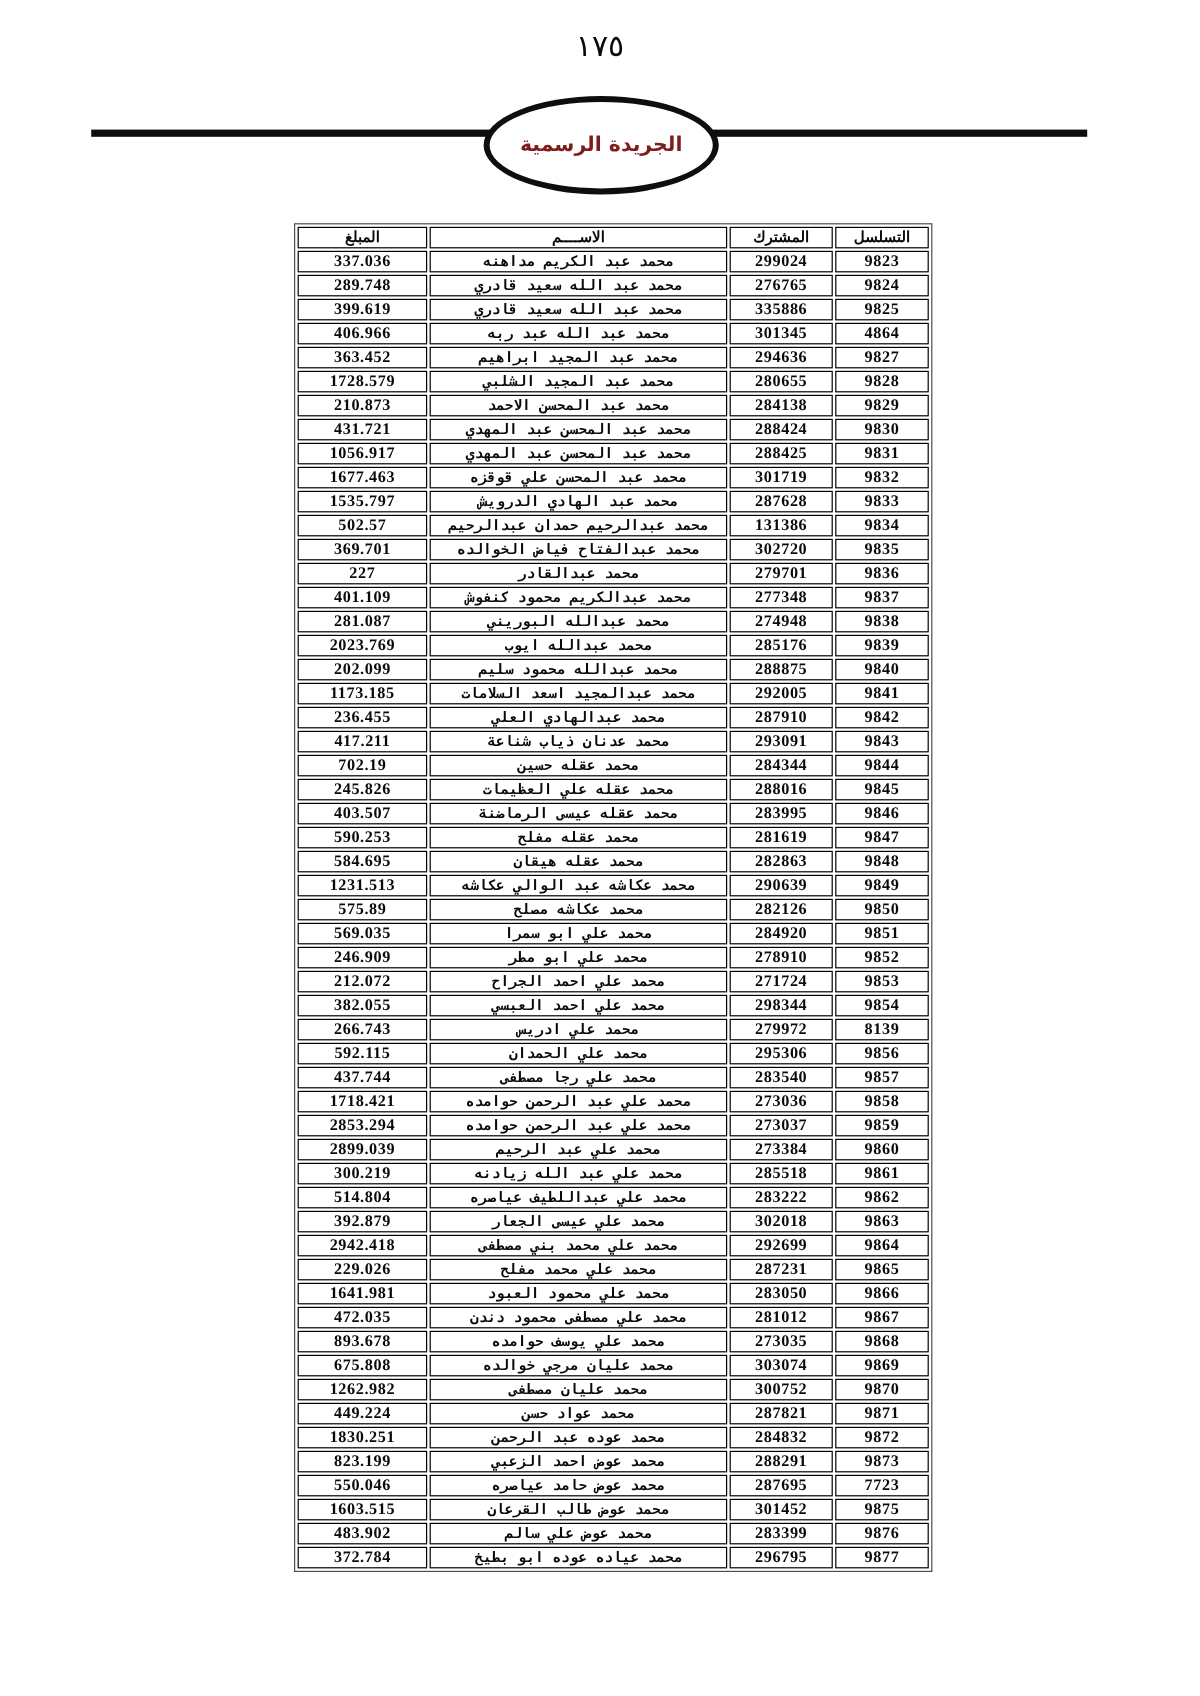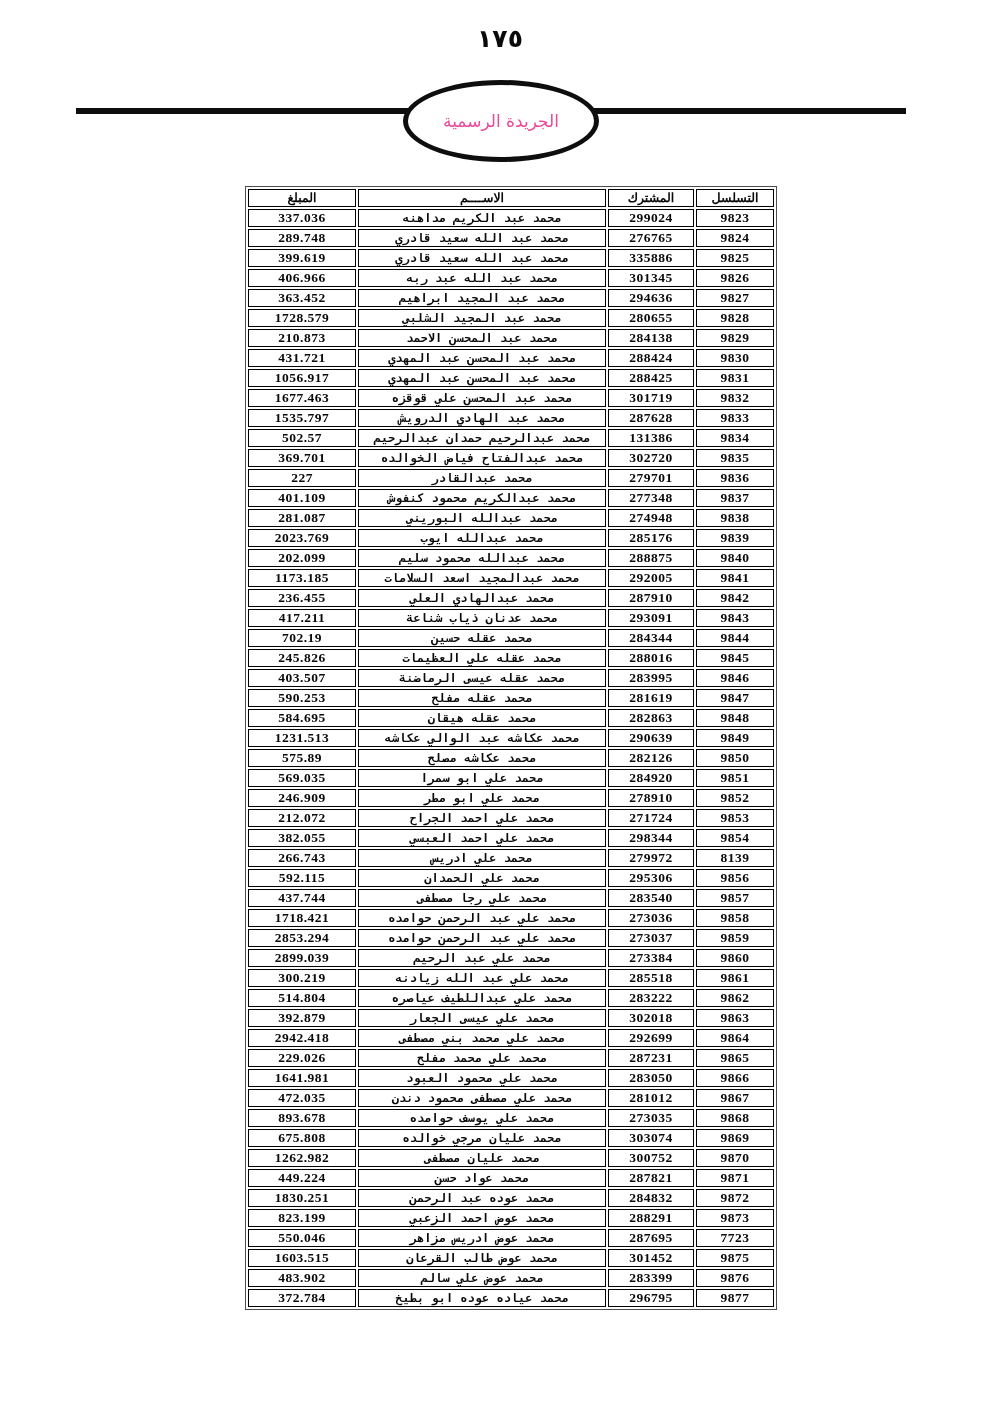--- a/index.html
+++ b/index.html
@@ -3,33 +3,33 @@
 <meta charset="utf-8">
 <style>
   html,body{margin:0;padding:0;}
   body{
     width:1000px;height:1413px;position:relative;
     background:#ffffff;overflow:hidden;
     font-family:"DejaVu Sans",sans-serif;
   }
   .page-number{
     position:absolute;top:24px;left:0;width:100%;
-    text-align:center;font-size:25px;font-weight:bold;color:#0a0a0a;
+    text-align:center;font-size:25px;font-weight:normal;color:#0a0a0a;
   }
   .divider{
     position:absolute;top:108px;left:76px;width:830px;height:6px;
     background:#0e0e0e;
   }
   .oval{
     position:absolute;left:403px;top:80px;width:186px;height:72px;
     background:#ffffff;border:5px solid #0e0e0e;border-radius:50%;
     z-index:2;display:flex;align-items:center;justify-content:center;
   }
   .oval-text{
-    font-size:17px;font-weight:normal;color:#ec4899;white-space:nowrap;
+    font-size:17px;font-weight:bold;color:#7f1d1d;white-space:nowrap;
   }
   .table-wrap{position:absolute;top:186px;left:245px;}
   table{
     border-collapse:separate;border-spacing:2px;
     border:1px solid #4d4d4d;background:#fff;
   }
   th,td{
     border:1px solid #000;background:#fff;
     text-align:center;vertical-align:middle;
     height:15px;padding:0 2px;font-weight:bold;color:#0a0a0a;
@@ -77,21 +77,21 @@
           <td class="col-name ar">محمد عبد الله سعيد قادري</td>
           <td class="col-amount num">289.748</td>
         </tr>
         <tr>
           <td class="col-serial num">9825</td>
           <td class="col-sub num">335886</td>
           <td class="col-name ar">محمد عبد الله سعيد قادري</td>
           <td class="col-amount num">399.619</td>
         </tr>
         <tr>
-          <td class="col-serial num">9826</td>
+          <td class="col-serial num">4864</td>
           <td class="col-sub num">301345</td>
           <td class="col-name ar">محمد عبد الله عبد ربه</td>
           <td class="col-amount num">406.966</td>
         </tr>
         <tr>
           <td class="col-serial num">9827</td>
           <td class="col-sub num">294636</td>
           <td class="col-name ar">محمد عبد المجيد ابراهيم</td>
           <td class="col-amount num">363.452</td>
         </tr>
@@ -367,21 +367,21 @@
         </tr>
         <tr>
           <td class="col-serial num">9873</td>
           <td class="col-sub num">288291</td>
           <td class="col-name ar">محمد عوض احمد الزعبي</td>
           <td class="col-amount num">823.199</td>
         </tr>
         <tr>
           <td class="col-serial num">7723</td>
           <td class="col-sub num">287695</td>
-          <td class="col-name ar">محمد عوض ادريس مزاهر</td>
+          <td class="col-name ar">محمد عوض حامد عياصره</td>
           <td class="col-amount num">550.046</td>
         </tr>
         <tr>
           <td class="col-serial num">9875</td>
           <td class="col-sub num">301452</td>
           <td class="col-name ar">محمد عوض طالب القرعان</td>
           <td class="col-amount num">1603.515</td>
         </tr>
         <tr>
           <td class="col-serial num">9876</td>

